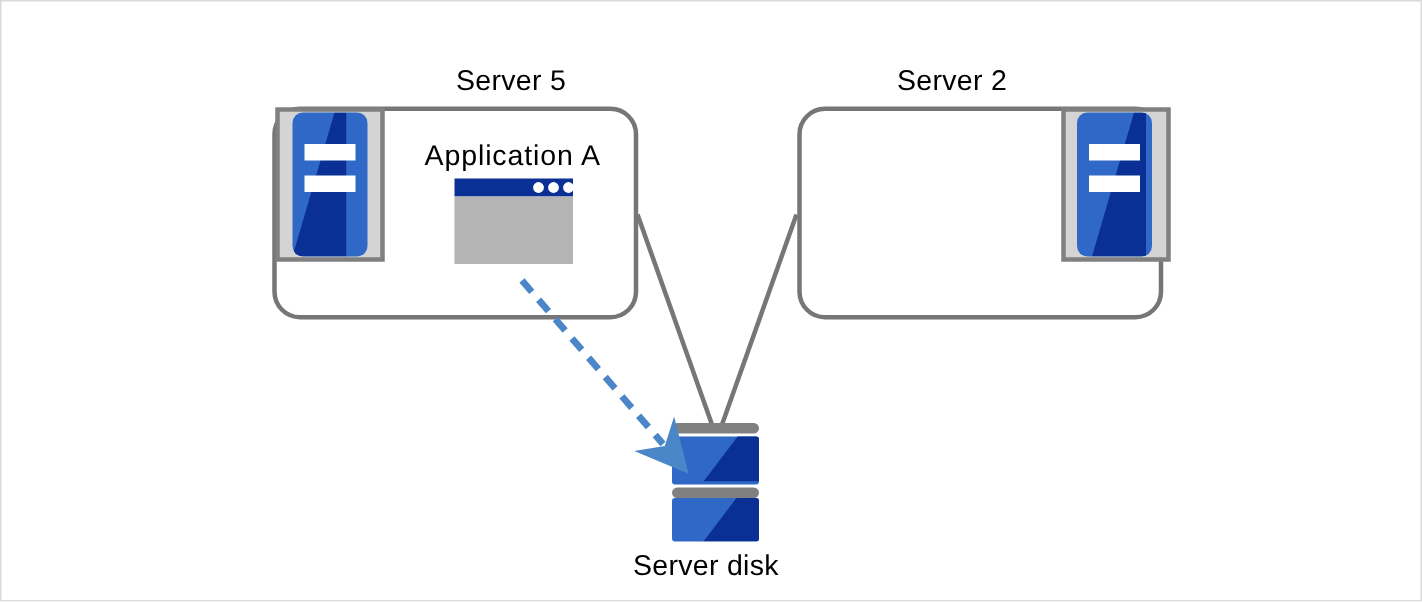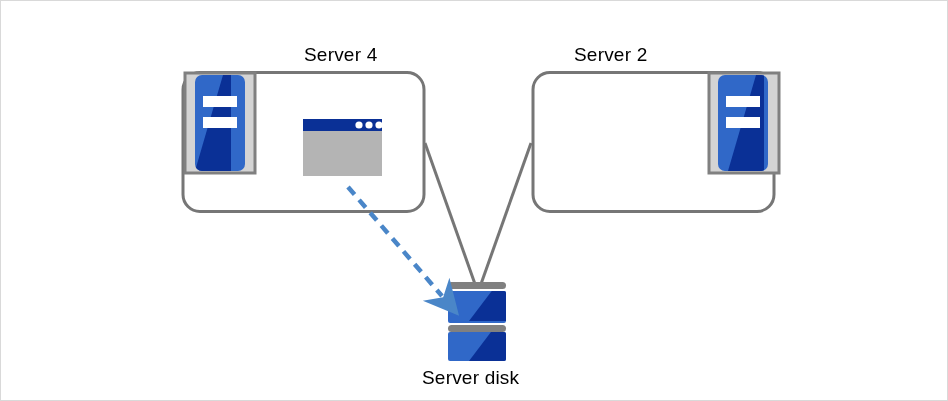--- a/index.html
+++ b/index.html
@@ -28,21 +28,21 @@
   }
   .node-label {
     position: absolute;
     color: #000000;
     font-size: 19px;
     line-height: 22px;
     white-space: nowrap;
     letter-spacing: 0.2px;
   }
   #label-server1 { left: 303px; top: 43px; }
-  #label-server2 { left: 573px; top: 43px; text-align: center; }
+  #label-server2 { left: 597px; top: 43px; text-align: center; }
   #label-app     { left: 282px; top: 93px; letter-spacing: 0.6px; }
   #label-disk    { left: 421px; top: 366px; }
 </style>
 </head>
 <body>
 
 <div id="canvas">
 
   <svg id="svg-layer" viewBox="0 0 948 401" xmlns="http://www.w3.org/2000/svg">
 
@@ -115,20 +115,21 @@
 
       <rect x="447" y="331" width="58" height="29" rx="2" ry="2" fill="#3068c8"></rect>
       <rect x="447" y="331" width="58" height="29" rx="2" ry="2" fill="#0a3096" clip-path="url(#clip-disk2-dark)"></rect>
     </g>
 
     <g>
       <line x1="347" y1="186" x2="441" y2="295" stroke="#4a86c8" stroke-width="4.5" stroke-dasharray="10 7" stroke-linecap="butt" marker-end="url(#arrowhead-blue)"></line>
     </g>
   </svg>
 
-  <div class="node-label" id="label-server1">Server 4</div>
+  <div class="node-label" id="label-server1">Server 5</div>
 
   <div class="node-label" id="label-server2">Server 2</div>
 
+  <div class="node-label" id="label-app">Application A</div>
 
   <div class="node-label" id="label-disk">Server disk</div>
 
 </div>
 
 </body></html>

